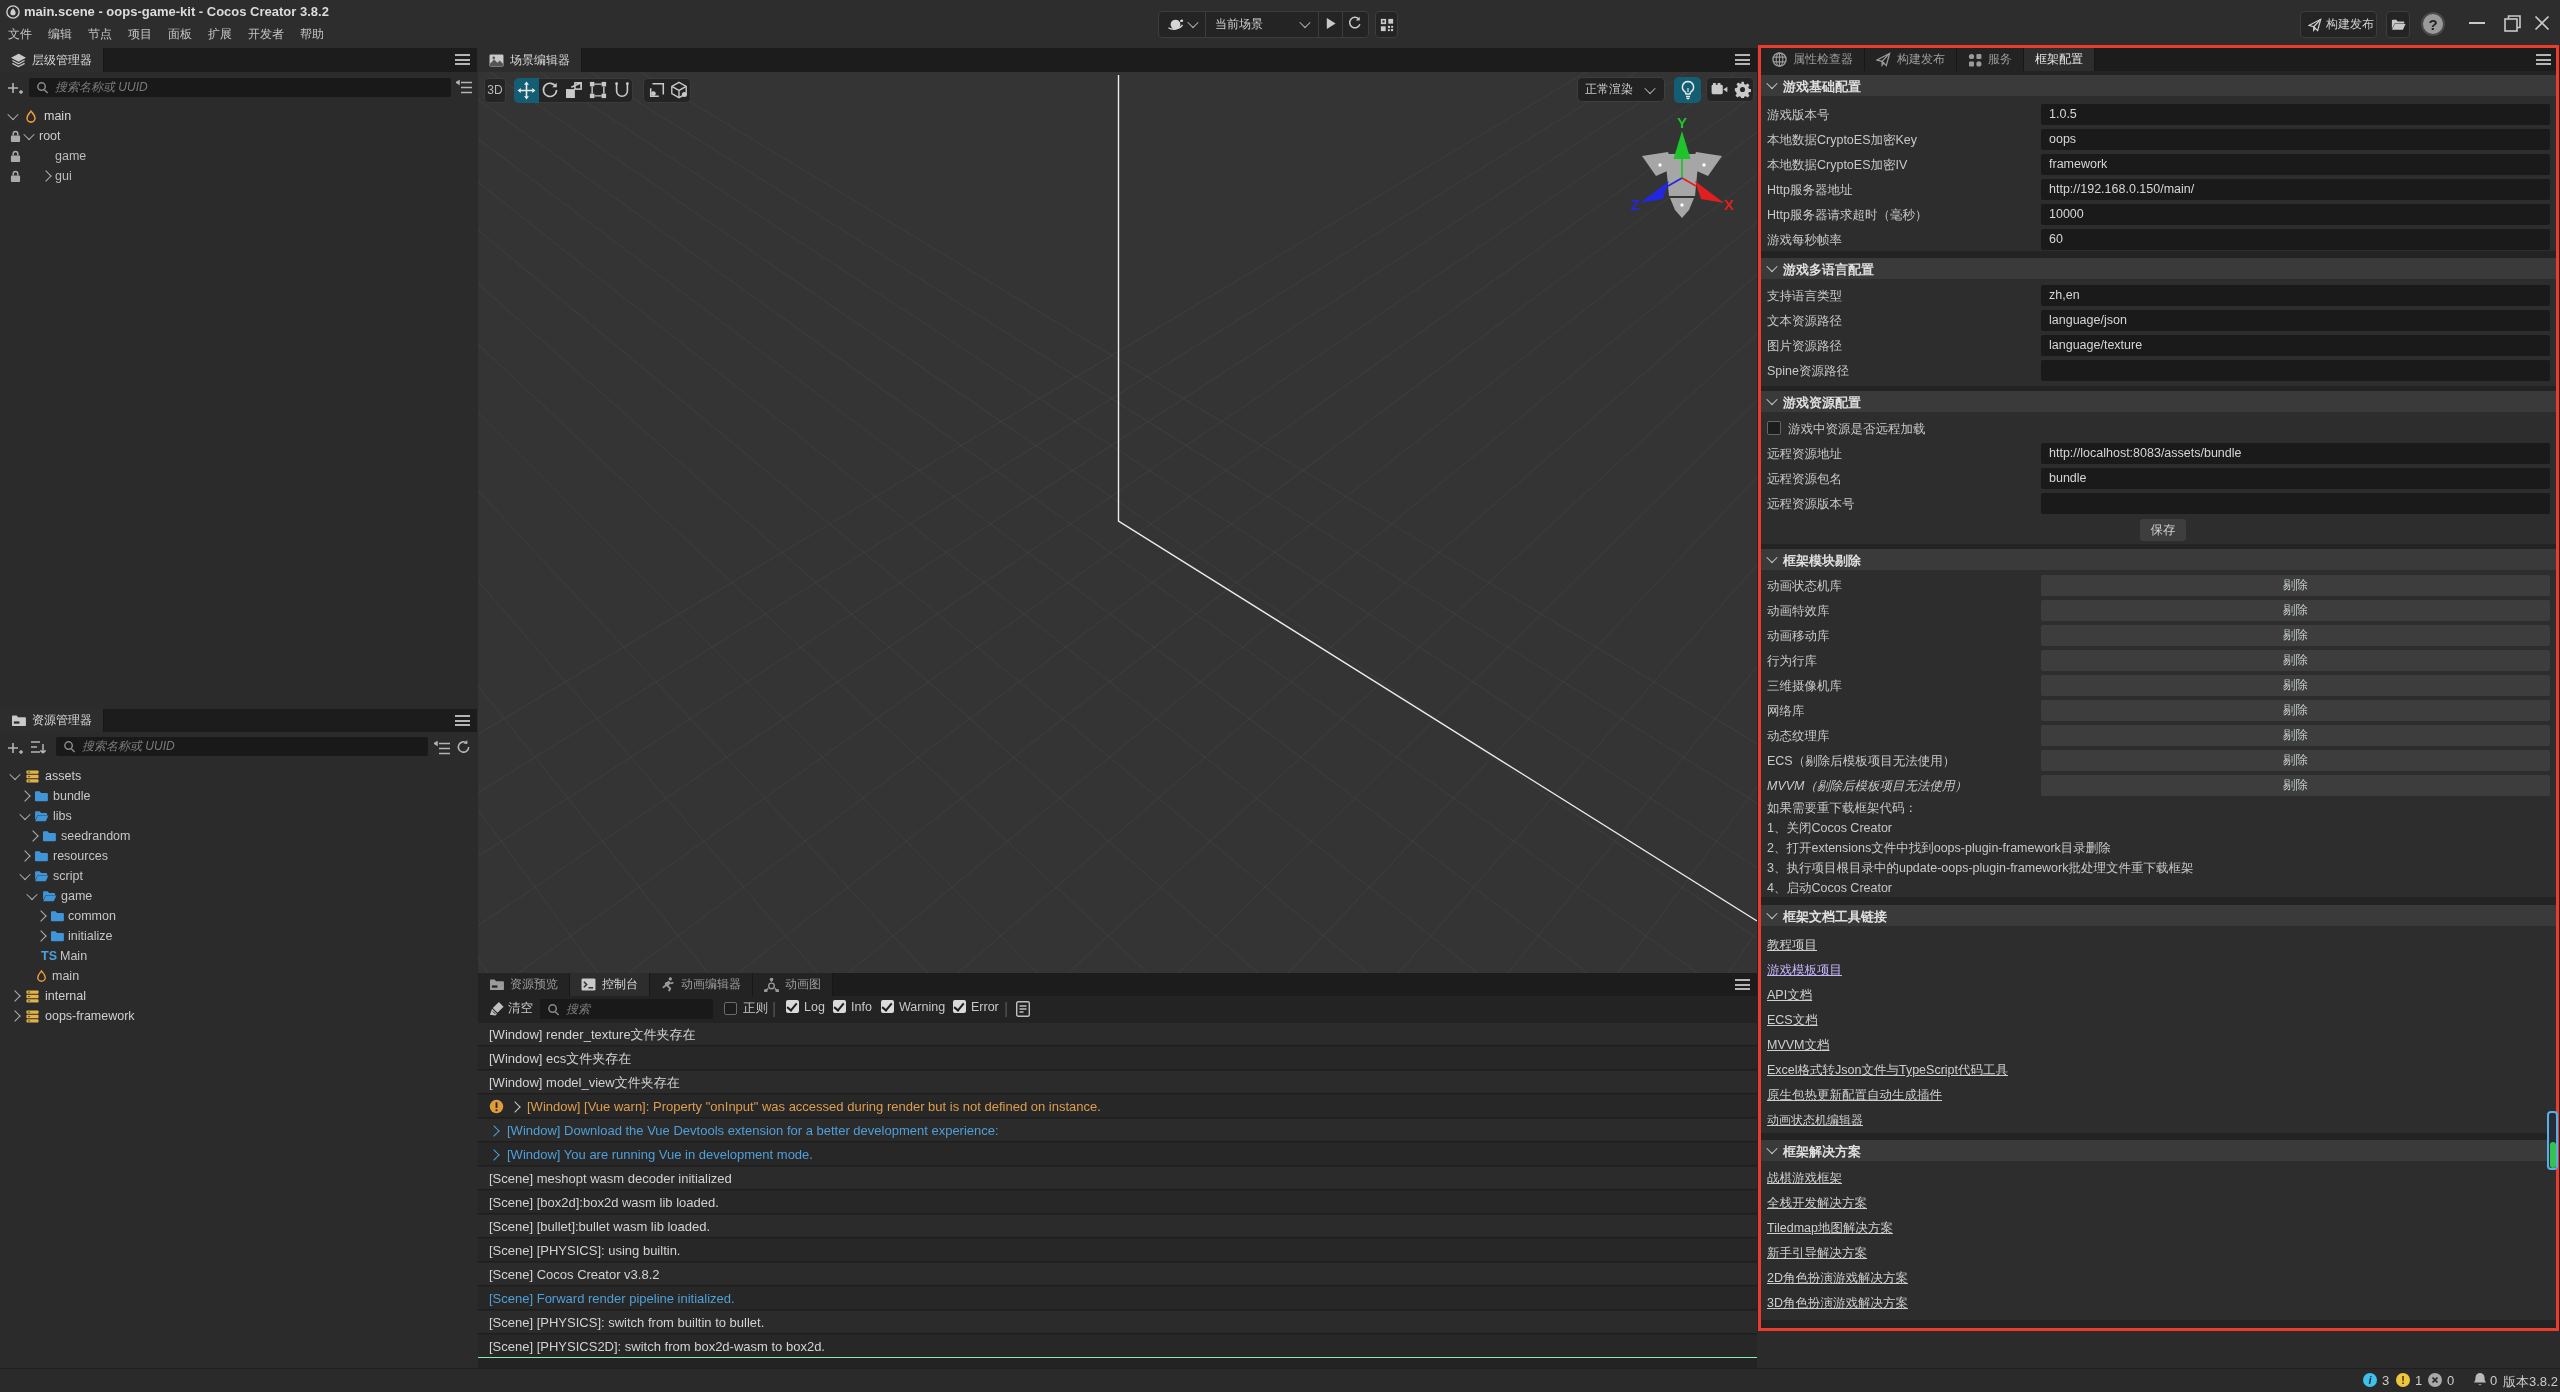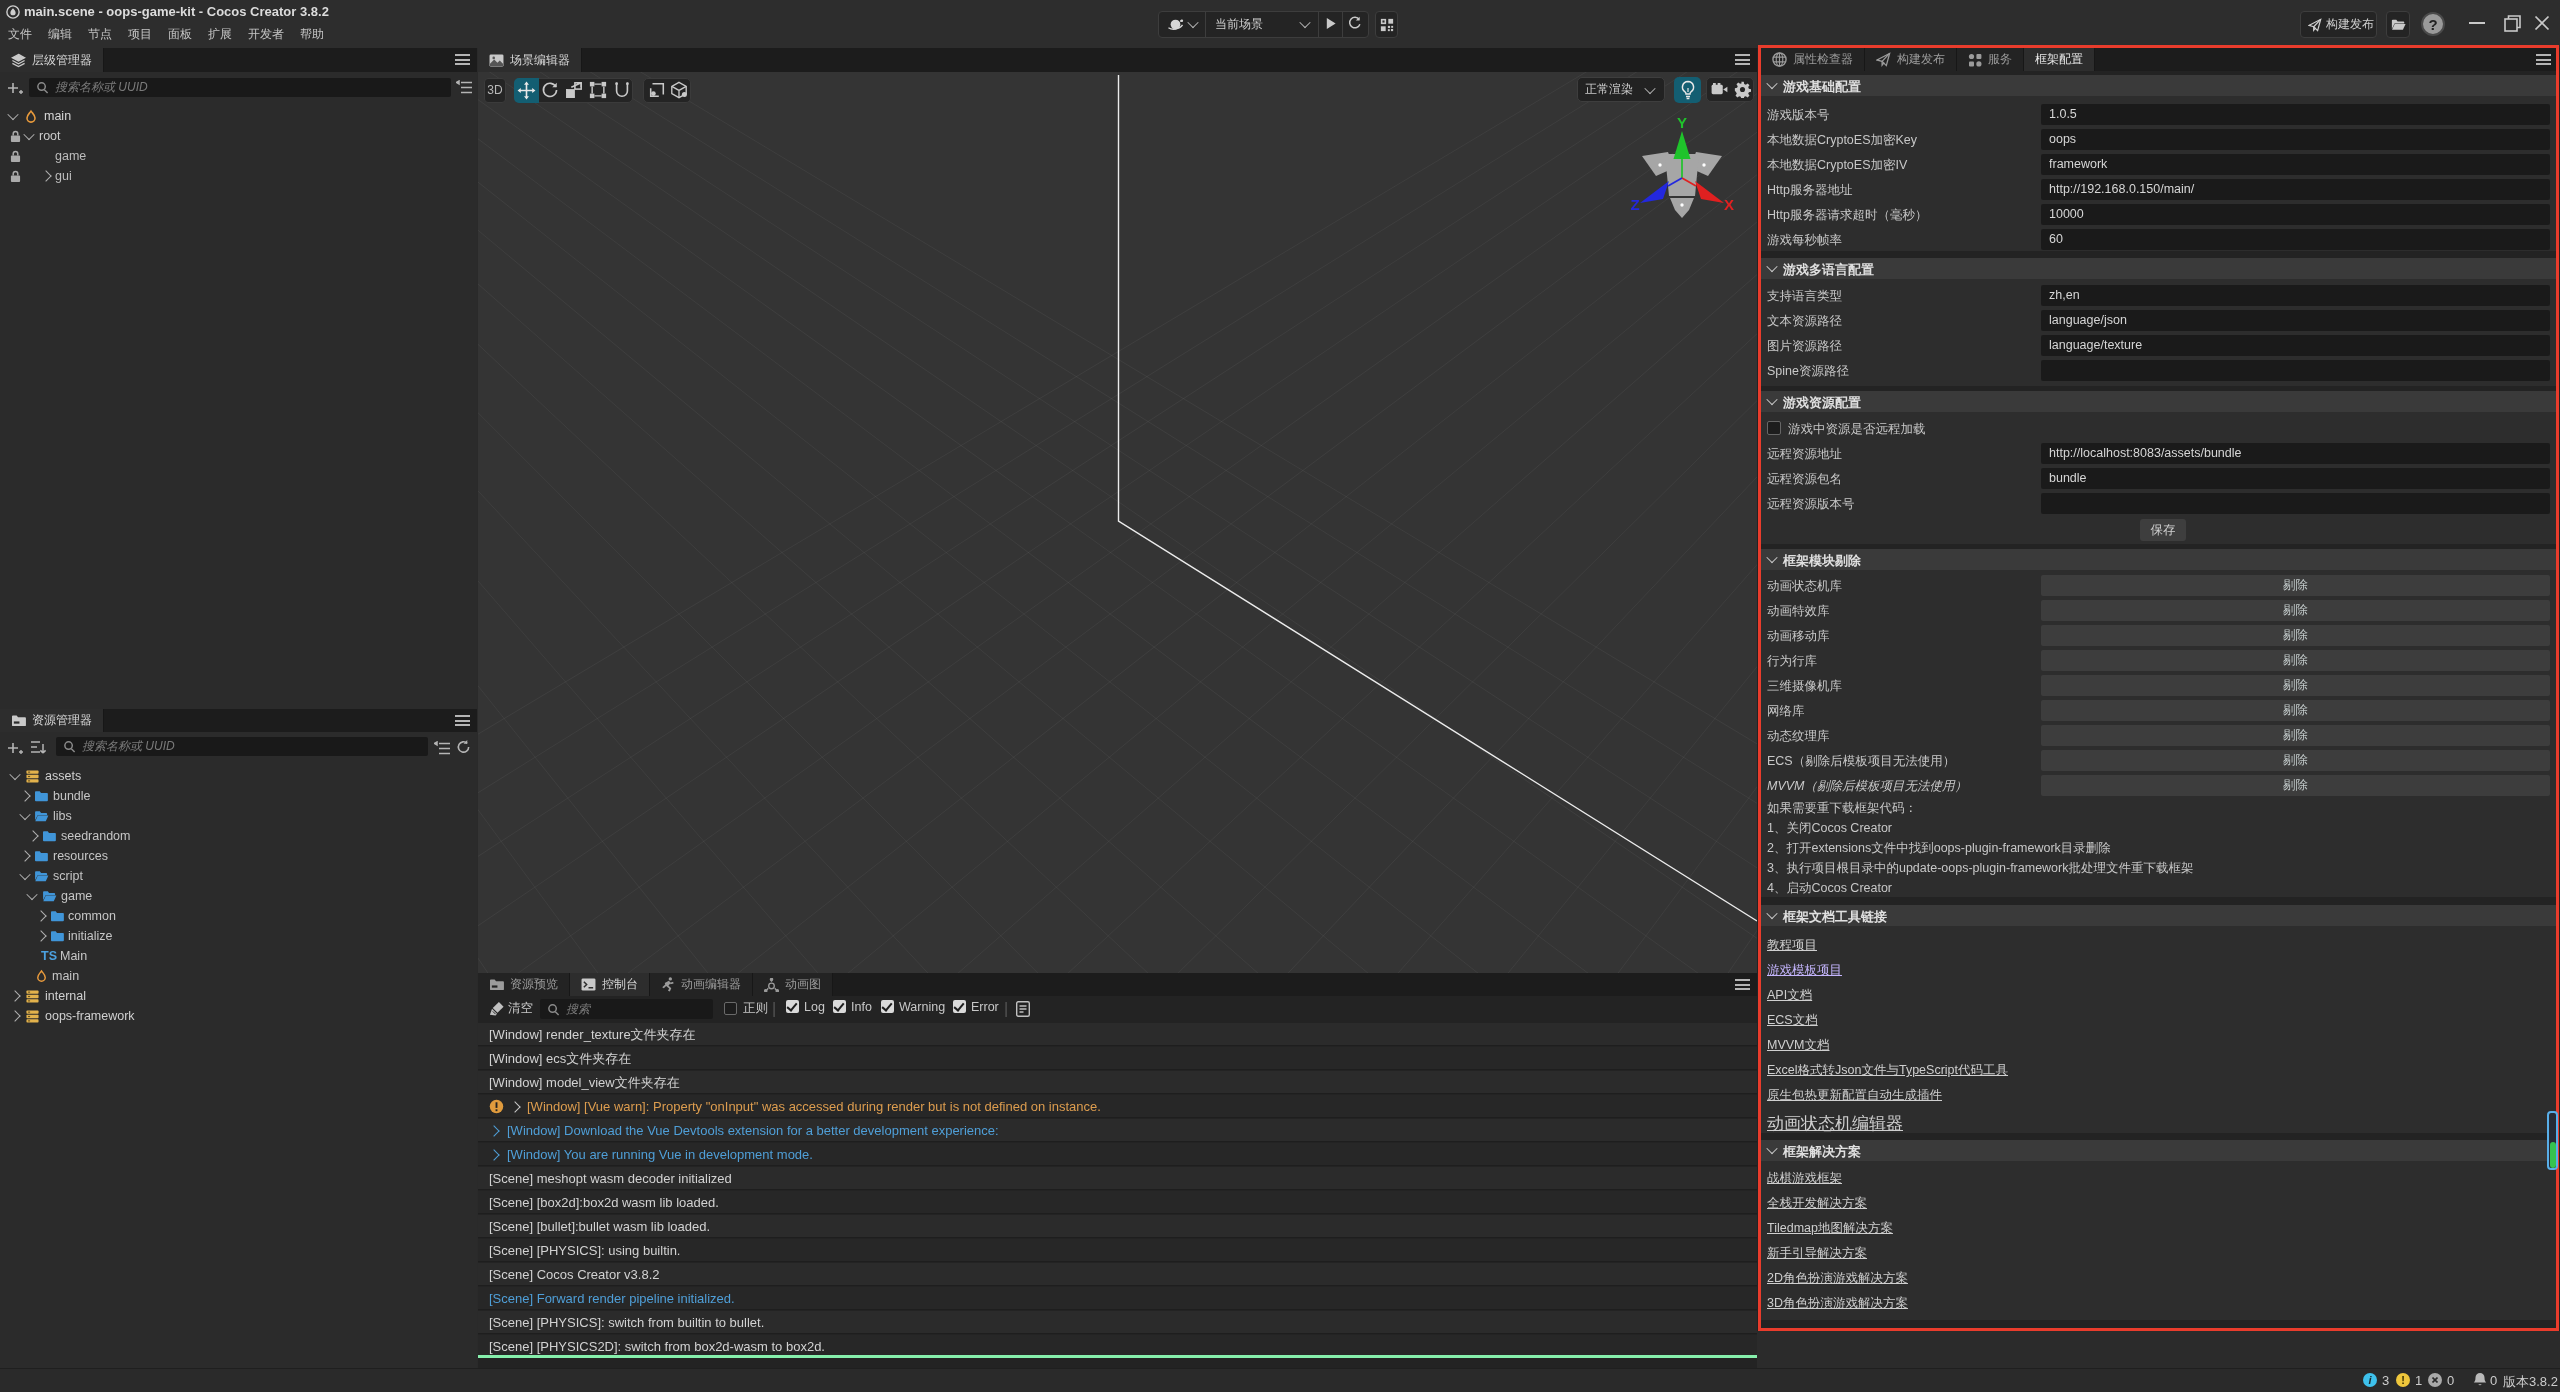--- a/index.html
+++ b/index.html
@@ -588,21 +588,21 @@
       </svg><span class="chev right" style="border-color:#c9c9c9;margin:0 8px 0 2px;"></span>[Window] [Vue warn]: Property "onInput" was accessed during render but is not defined on instance.</div>
   <div class="lrow" style="top:1119px;background:#2b2b2b;border-bottom:1px solid #1e1e1e;color:#4f9fd8;"><span class="chev right" style="border-color:#4f9fd8;margin:0 9px 0 1px;"></span>[Window] Download the Vue Devtools extension for a better development experience:</div>
   <div class="lrow" style="top:1143px;background:#272727;border-bottom:1px solid #1e1e1e;color:#4f9fd8;"><span class="chev right" style="border-color:#4f9fd8;margin:0 9px 0 1px;"></span>[Window] You are running Vue in development mode.</div>
   <div class="lrow" style="top:1167px;background:#2b2b2b;border-bottom:1px solid #1e1e1e;">[Scene] meshopt wasm decoder initialized</div>
   <div class="lrow" style="top:1191px;background:#272727;border-bottom:1px solid #1e1e1e;">[Scene] [box2d]:box2d wasm lib loaded.</div>
   <div class="lrow" style="top:1215px;background:#2b2b2b;border-bottom:1px solid #1e1e1e;">[Scene] [bullet]:bullet wasm lib loaded.</div>
   <div class="lrow" style="top:1239px;background:#272727;border-bottom:1px solid #1e1e1e;">[Scene] [PHYSICS]: using builtin.</div>
   <div class="lrow" style="top:1263px;background:#2b2b2b;border-bottom:1px solid #1e1e1e;">[Scene] Cocos Creator v3.8.2</div>
   <div class="lrow" style="top:1287px;background:#272727;border-bottom:1px solid #1e1e1e;color:#4f9fd8;">[Scene] Forward render pipeline initialized.</div>
   <div class="lrow" style="top:1311px;background:#2b2b2b;border-bottom:1px solid #1e1e1e;">[Scene] [PHYSICS]: switch from builtin to bullet.</div>
-  <div class="lrow" style="top:1335px;background:#272727;border-bottom:3px solid #86efac;">[Scene] [PHYSICS2D]: switch from box2d-wasm to box2d.</div>
+  <div class="lrow" style="top:1335px;background:#272727;border-bottom:1px solid #86efac;">[Scene] [PHYSICS2D]: switch from box2d-wasm to box2d.</div>
 
   <div class="abs" id="rightcol"></div>
   <div class="abs" id="rightcol2"></div>
   <div class="tabbar" style="left:1761px;top:48px;width:795px;height:23px;">
     <div class="tab"><svg width="15" height="15" viewBox="0 0 16 16">
           <circle cx="8" cy="8" r="7" fill="none" stroke="#9b9b9b" stroke-width="1.5"></circle>
           <path d="M8 1v14M1.5 5.5h13M1.5 10.5h13" stroke="#9b9b9b" stroke-width="1.2" fill="none"></path>
           <ellipse cx="8" cy="8" rx="3.5" ry="7" fill="none" stroke="#9b9b9b" stroke-width="1.2"></ellipse>
         </svg>属性检查器</div>
     <div class="tab"><svg width="15" height="15" viewBox="0 0 16 16">
@@ -692,21 +692,21 @@
   <span class="chev down" style="position:absolute;left:1768px;top:911px;border-color:#c9c9c9;"></span>
   <div class="abs" style="left:1783px;top:908px;font-size:13px;font-weight:bold;color:#e0e0e0;">框架文档工具链接</div>
   <div class="abs" style="left:1761px;top:926px;width:795px;height:207px;background:#2d2d2d;"></div>
   <div class="abs" style="left:1767px;top:937px;font-size:12.5px;color:#cfcfcf;text-decoration:underline;white-space:nowrap;">教程项目</div>
   <div class="abs" style="left:1767px;top:962px;font-size:12.5px;color:#c4b5fd;text-decoration:underline;white-space:nowrap;">游戏模板项目</div>
   <div class="abs" style="left:1767px;top:987px;font-size:12.5px;color:#cfcfcf;text-decoration:underline;white-space:nowrap;">API文档</div>
   <div class="abs" style="left:1767px;top:1012px;font-size:12.5px;color:#cfcfcf;text-decoration:underline;white-space:nowrap;">ECS文档</div>
   <div class="abs" style="left:1767px;top:1037px;font-size:12.5px;color:#cfcfcf;text-decoration:underline;white-space:nowrap;">MVVM文档</div>
   <div class="abs" style="left:1767px;top:1062px;font-size:12.5px;color:#cfcfcf;text-decoration:underline;white-space:nowrap;">Excel格式转Json文件与TypeScript代码工具</div>
   <div class="abs" style="left:1767px;top:1087px;font-size:12.5px;color:#cfcfcf;text-decoration:underline;white-space:nowrap;">原生包热更新配置自动生成插件</div>
-  <div class="abs" style="left:1767px;top:1112px;font-size:17px;color:#cfcfcf;text-decoration:underline;white-space:nowrap;">动画状态机编辑器</div>
+  <div class="abs" style="left:1767px;top:1112px;font-size:12px;color:#cfcfcf;text-decoration:underline;white-space:nowrap;">动画状态机编辑器</div>
   <div class="abs" style="left:1761px;top:1140px;width:795px;height:21px;background:#3a3a3a;"></div>
   <span class="chev down" style="position:absolute;left:1768px;top:1146px;border-color:#c9c9c9;"></span>
   <div class="abs" style="left:1783px;top:1143px;font-size:13px;font-weight:bold;color:#e0e0e0;">框架解决方案</div>
   <div class="abs" style="left:1761px;top:1161px;width:795px;height:159px;background:#2d2d2d;"></div>
   <div class="abs" style="left:1767px;top:1170px;font-size:12.5px;color:#cfcfcf;text-decoration:underline;white-space:nowrap;">战棋游戏框架</div>
   <div class="abs" style="left:1767px;top:1195px;font-size:12.5px;color:#cfcfcf;text-decoration:underline;white-space:nowrap;">全栈开发解决方案</div>
   <div class="abs" style="left:1767px;top:1220px;font-size:12.5px;color:#cfcfcf;text-decoration:underline;white-space:nowrap;">Tiledmap地图解决方案</div>
   <div class="abs" style="left:1767px;top:1245px;font-size:12.5px;color:#cfcfcf;text-decoration:underline;white-space:nowrap;">新手引导解决方案</div>
   <div class="abs" style="left:1767px;top:1270px;font-size:12.5px;color:#cfcfcf;text-decoration:underline;white-space:nowrap;">2D角色扮演游戏解决方案</div>
   <div class="abs" style="left:1767px;top:1295px;font-size:12.5px;color:#cfcfcf;text-decoration:underline;white-space:nowrap;">3D角色扮演游戏解决方案</div>

